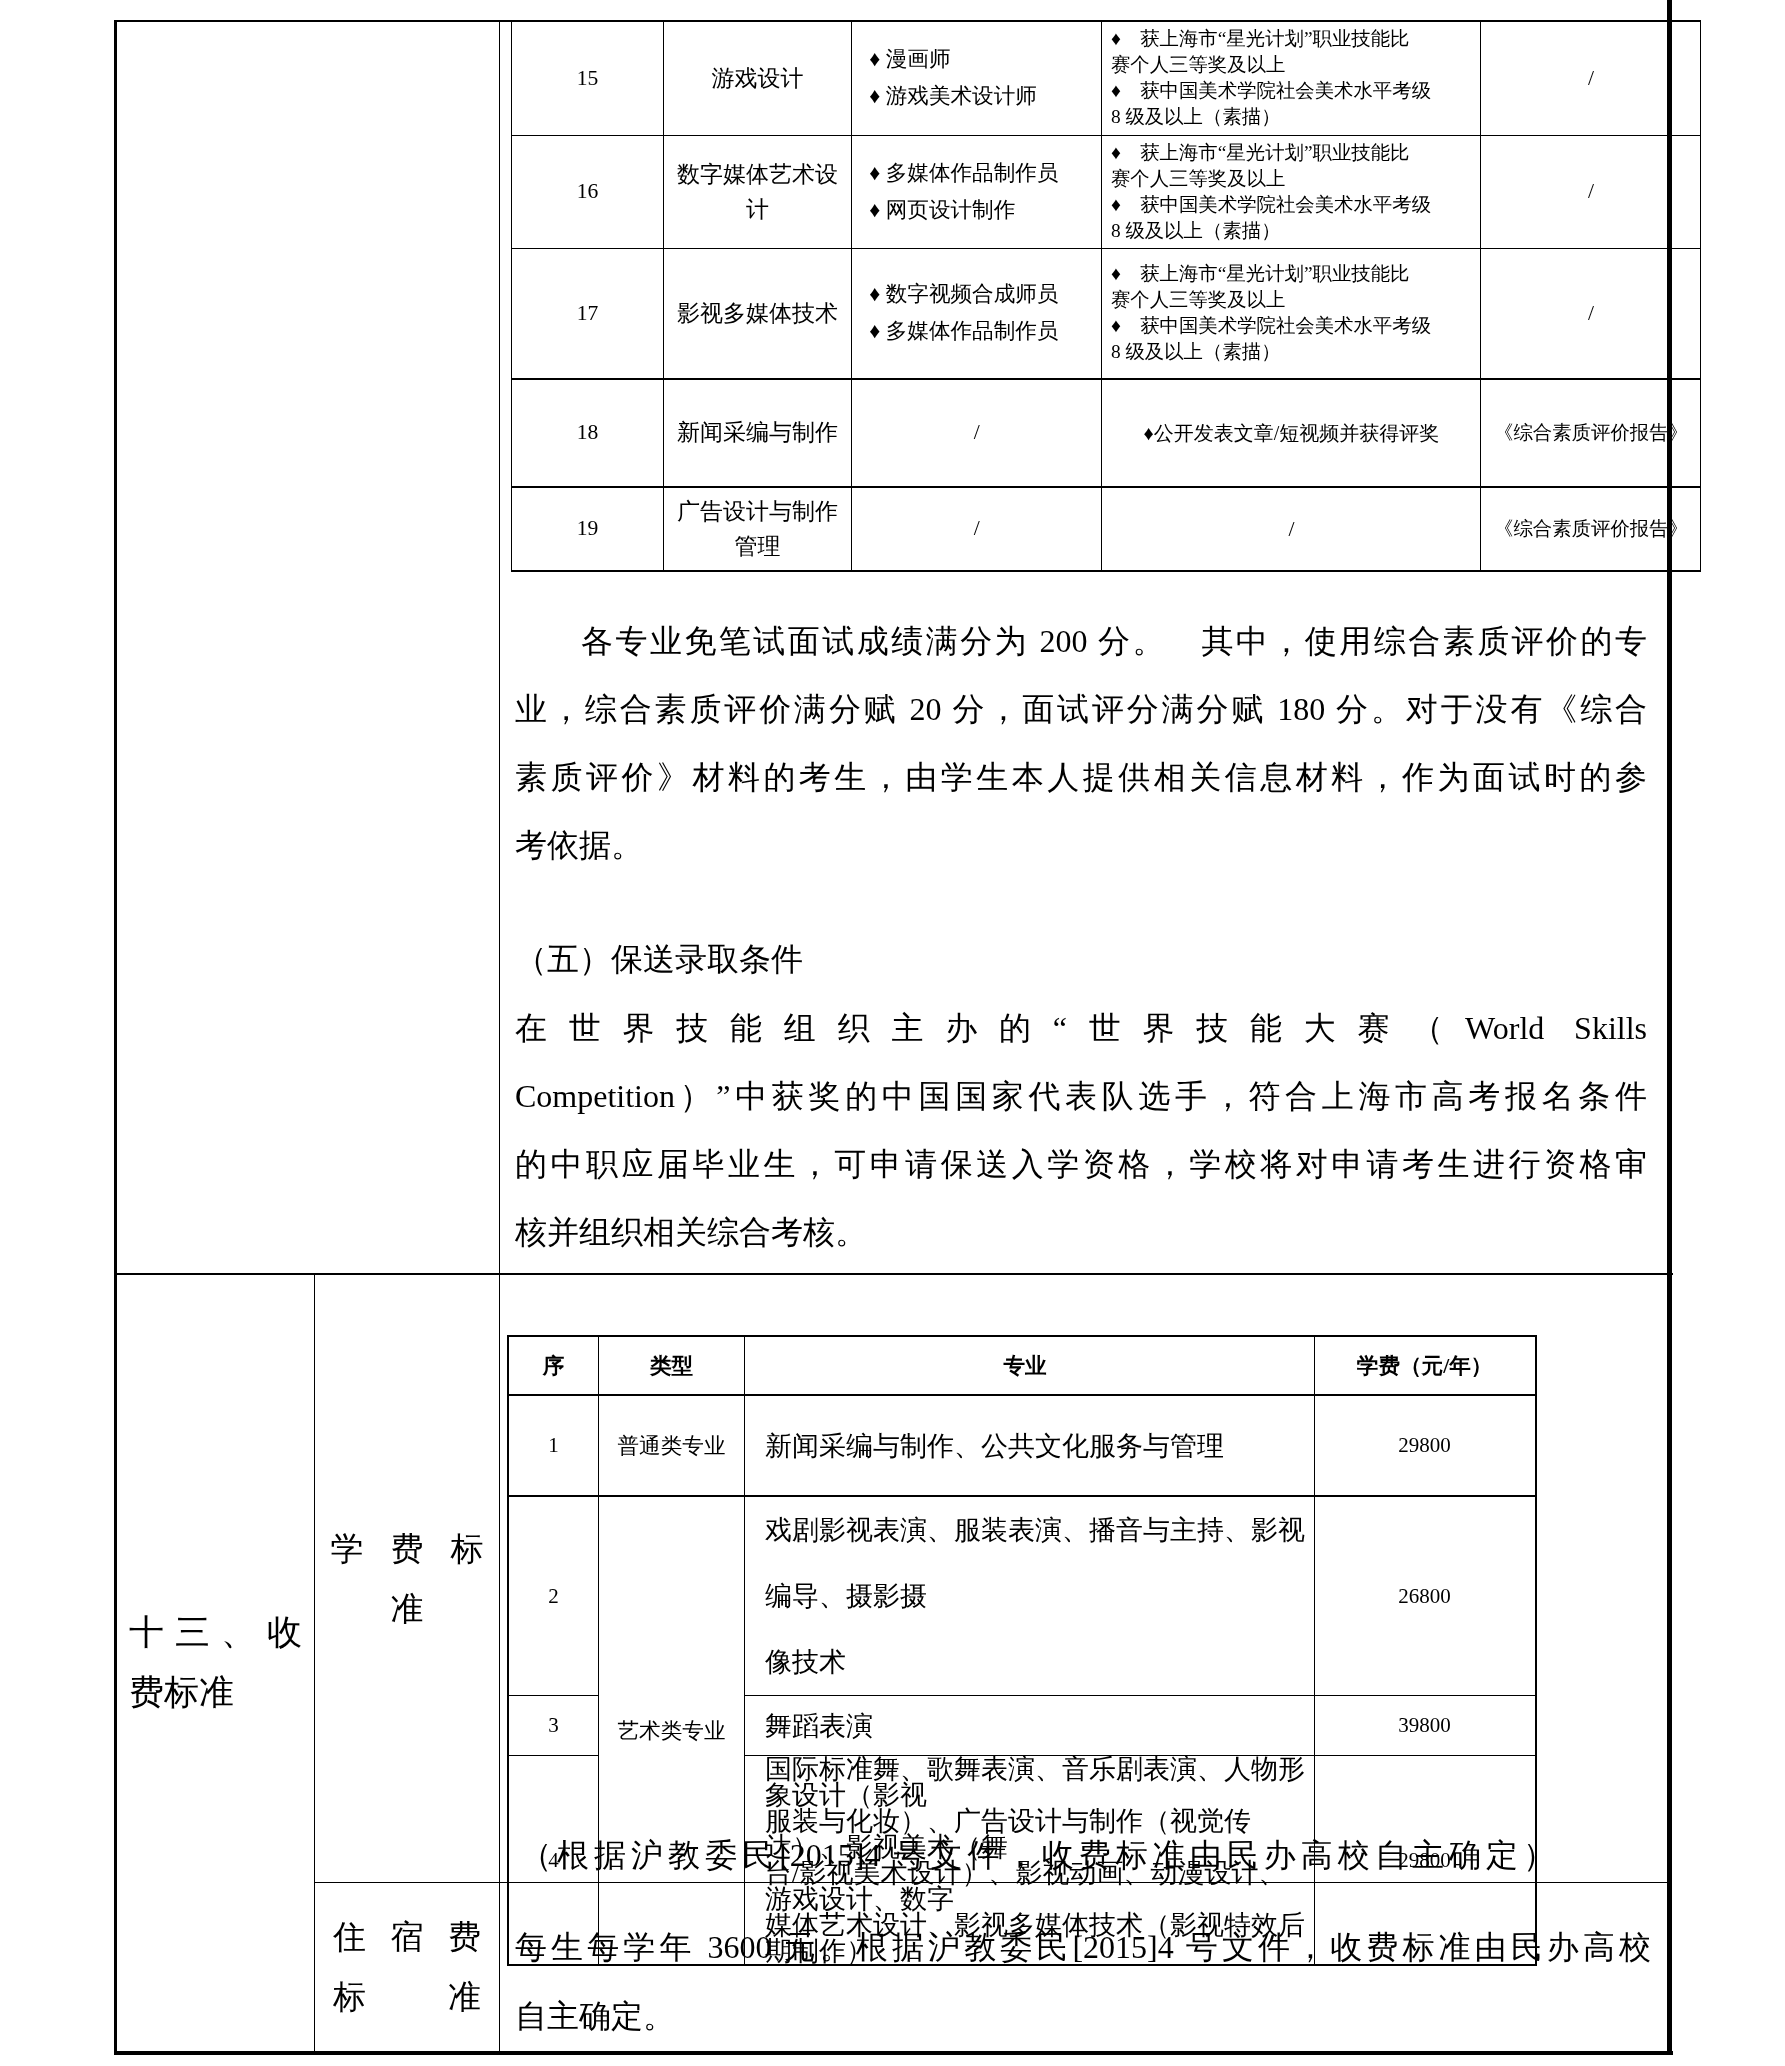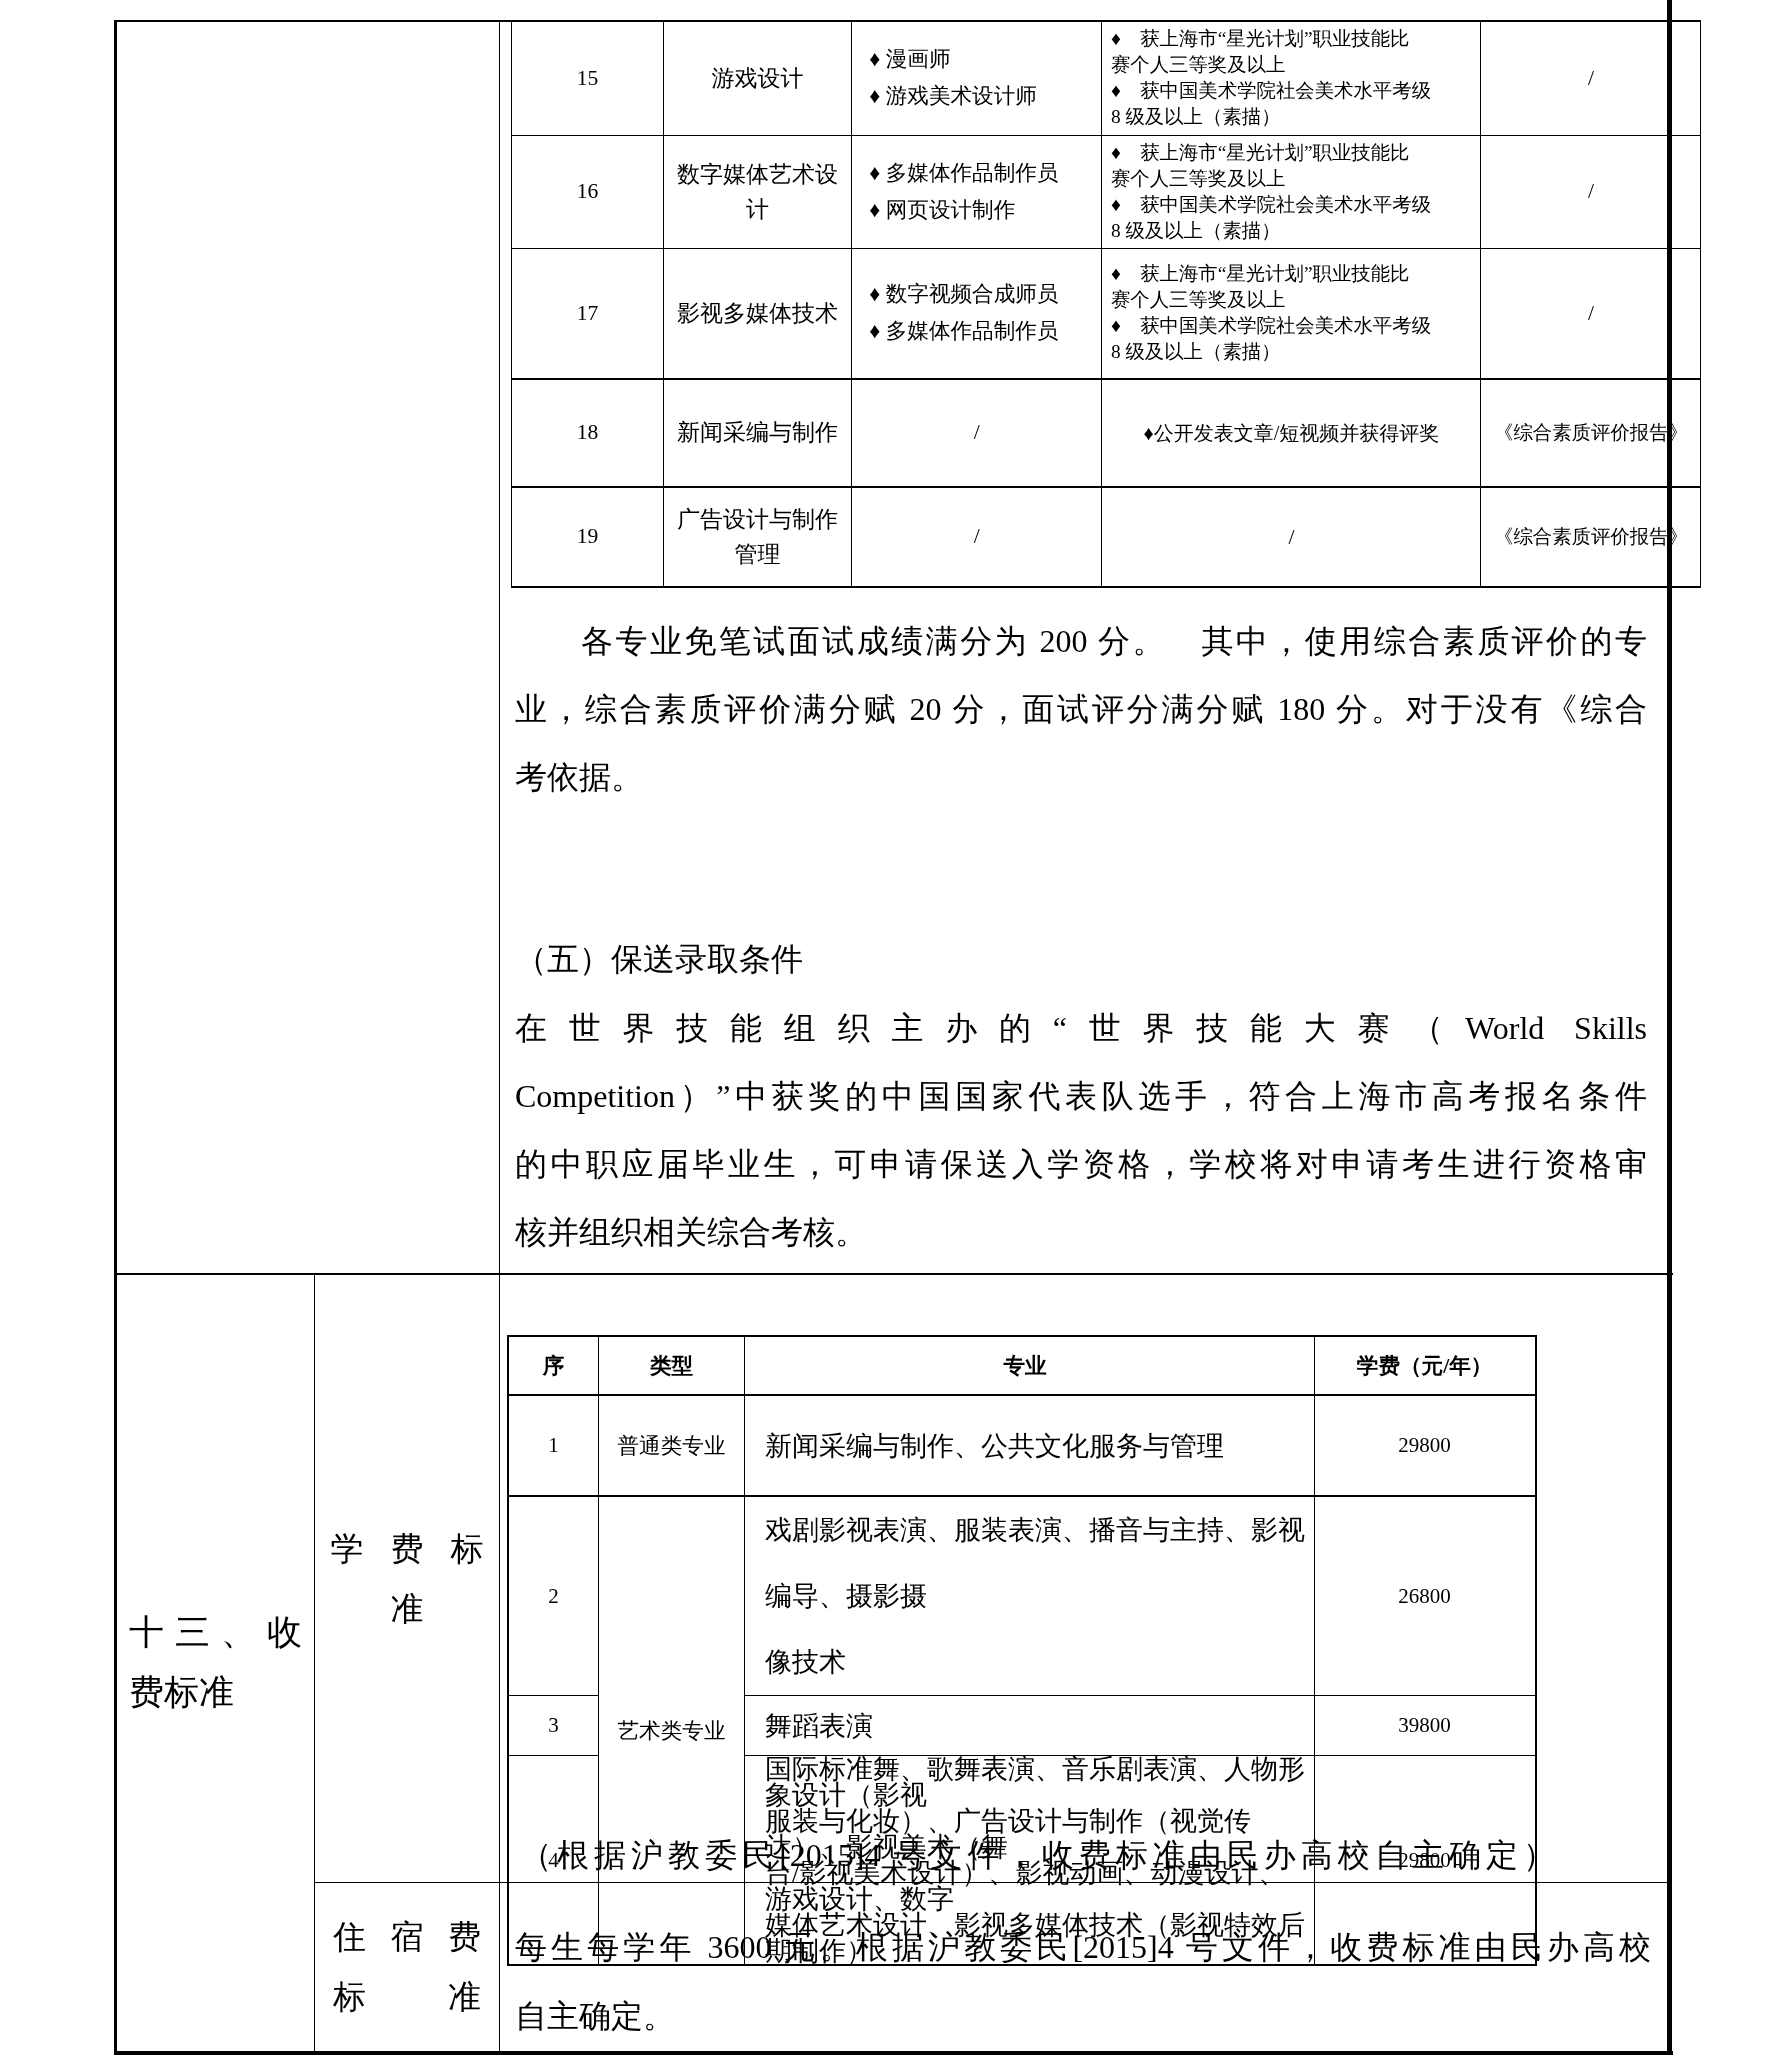--- a/index.html
+++ b/index.html
@@ -98,34 +98,35 @@
 8 级及以上（素描）</td>
       <td class="c-note slash">/</td>
     </tr>
     <tr class="r18" style="height:108px;">
       <td class="c-no">18</td>
       <td class="c-major">新闻采编与制作</td>
       <td class="c-cert slash" style="text-align:center;padding-left:0 !important;">/</td>
       <td class="c-award" style="text-align:center;font-size:20px;">♦公开发表文章/短视频并获得评奖</td>
       <td class="c-note">《综合素质评价报告》</td>
     </tr>
-    <tr class="r19" style="height:100px;">
+    <tr class="r19" style="height:84px;">
       <td class="c-no">19</td>
       <td class="c-major">广告设计与制作
 管理</td>
       <td class="c-cert slash" style="text-align:center;padding-left:0 !important;">/</td>
       <td class="c-award slash" style="text-align:center;">/</td>
       <td class="c-note">《综合素质评价报告》</td>
     </tr>
   </tbody>
     </table>
 
   <div class="pblock" style="top:607px;">
     <div class="pline indent">各专业免笔试面试成绩满分为 200 分。　其中，使用综合素质评价的专</div>
     <div class="pline">业，综合素质评价满分赋 20 分，面试评分满分赋 180 分。对于没有《综合</div>
+    <div class="pline">素质评价》材料的考生，由学生本人提供相关信息材料，作为面试时的参</div>
     <div class="pline noj">考依据。</div>
   </div>
 
   <div class="pblock" style="top:925px;">
     <div class="h5line">（五）保送录取条件</div>
   </div>
   <div class="pblock" style="top:994px;">
     <div class="pline">在世界技能组织主办的“世界技能大赛（World  Skills</div>
     <div class="pline">Competition）”中获奖的中国国家代表队选手，符合上海市高考报名条件</div>
     <div class="pline">的中职应届毕业生，可申请保送入学资格，学校将对申请考生进行资格审</div>

